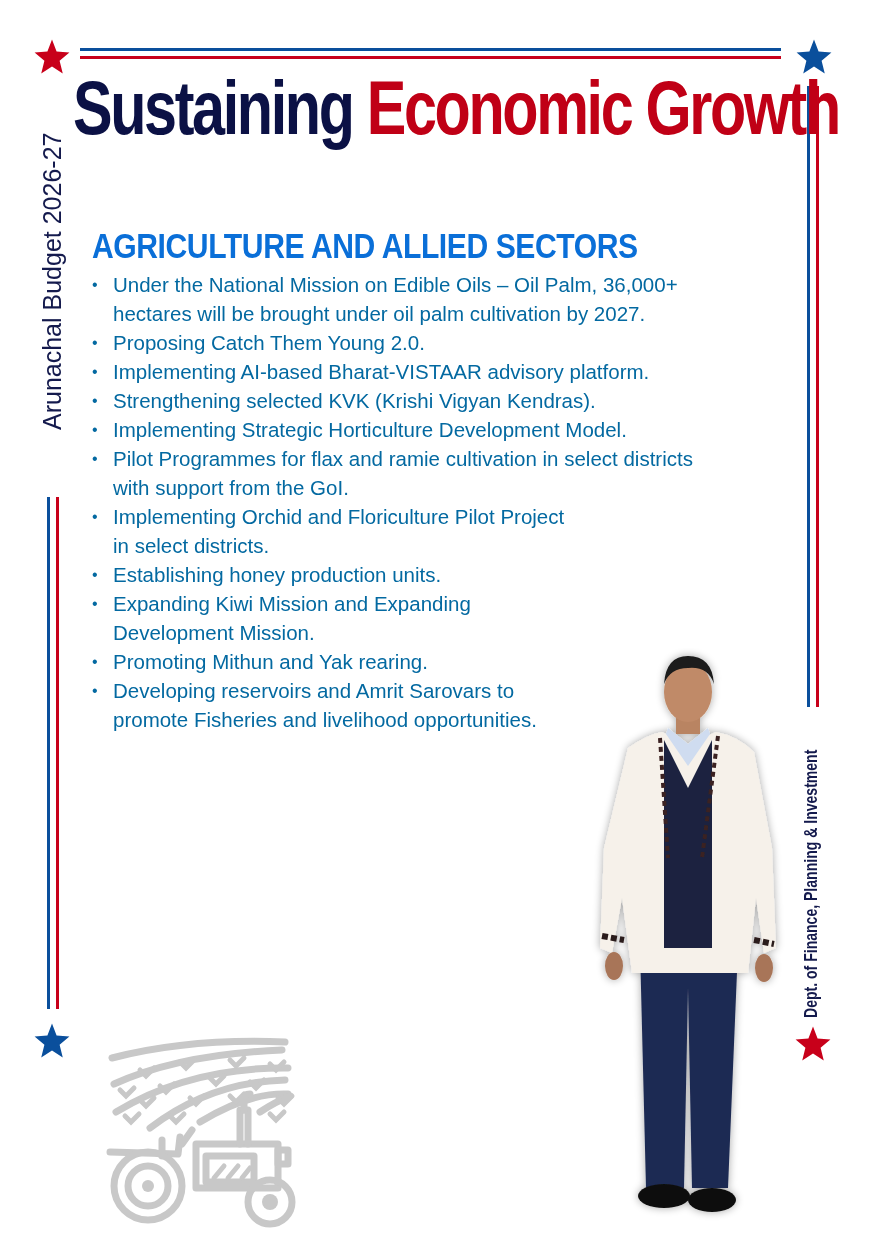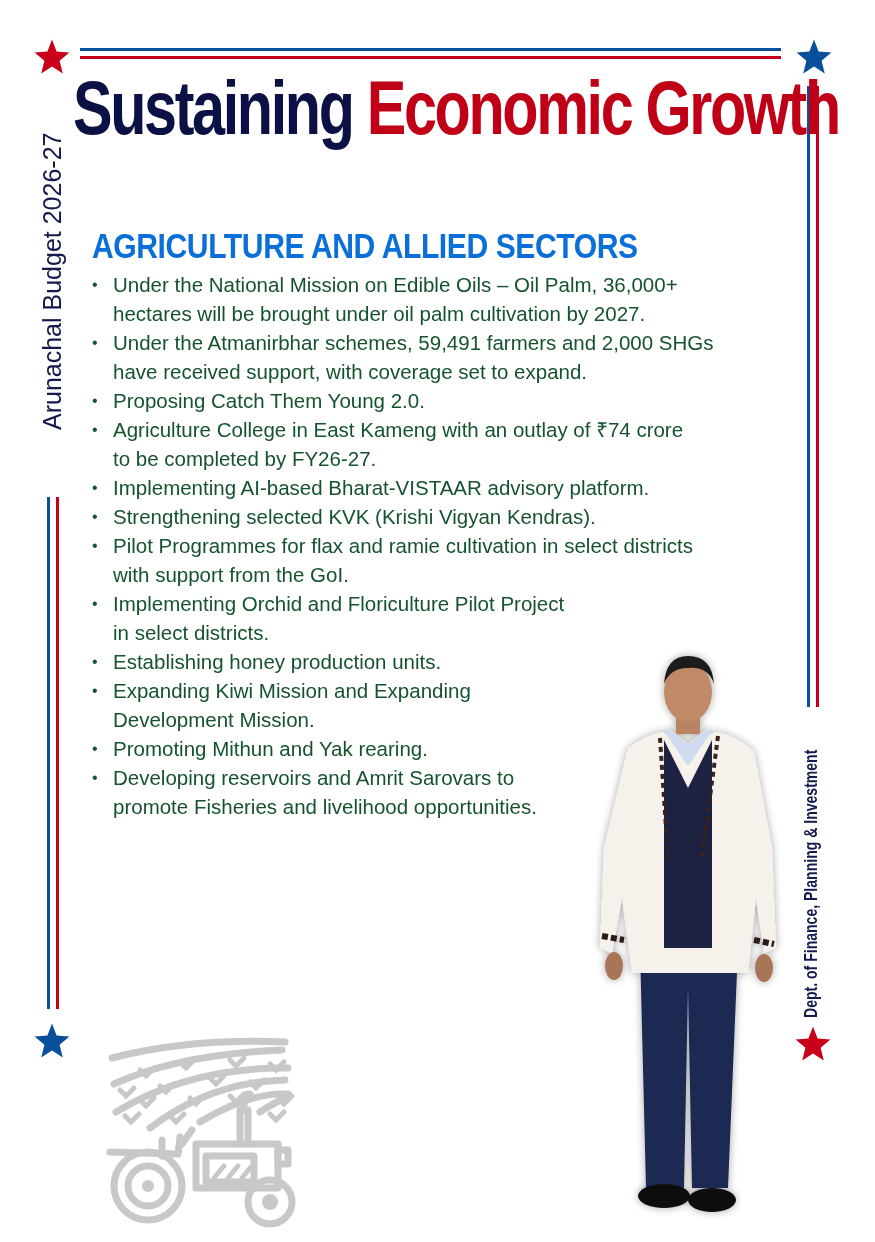--- a/index.html
+++ b/index.html
@@ -16,21 +16,21 @@
   .title .t1 { color:#0b1145; }
   .title .t2 { color:#c00016; }
   .side-left { position:absolute; left:38px; top:430px; transform-origin:left top;
                transform:rotate(-90deg); white-space:nowrap; font-size:25px; color:#141a4d; }
   .side-right { position:absolute; left:801px; top:1018px; transform-origin:left top;
                 transform:rotate(-90deg); white-space:nowrap; font-size:18px; color:#141a4d;
                 font-weight:bold; transform: rotate(-90deg) scaleX(0.78); }
   .section { position:absolute; left:92px; top:226px; font-weight:bold; font-size:35px; color:#0a6fd8;
              transform:scaleX(0.86); transform-origin:left top; white-space:nowrap; letter-spacing:-0.5px; }
   ul.bullets { position:absolute; left:90px; top:270px; margin:0; padding:0; list-style:none;
-               font-size:20.5px; color:#14532d; line-height:29px; }
+               font-size:20.5px; color:#0369a1; line-height:29px; }
   ul.bullets li { position:relative; padding-left:23px; white-space:pre-line; }
   ul.bullets li::before { content:"•"; position:absolute; left:2px; top:0; font-size:16px; }
   .photo { position:absolute; left:588px; top:648px; width:200px; height:594px; }
   .tractor { position:absolute; left:100px; top:1032px; width:220px; height:196px; }
 </style>
 </head>
 <body>
 
 <div class="hline blue" style="left:80px; top:48px; width:701px;"></div>
 <div class="hline red" style="left:80px; top:56px; width:701px;"></div>
@@ -60,27 +60,24 @@
 </div>
 
 <div class="side-left">Arunachal Budget 2026-27</div>
 <div class="side-right">Dept. of Finance, Planning &amp; Investment</div>
 
 <div class="section">AGRICULTURE AND ALLIED SECTORS</div>
 
 <ul class="bullets">
   <li>Under the National Mission on Edible Oils – Oil Palm, 36,000+
 hectares will be brought under oil palm cultivation by 2027.</li>
-  <li>Under the Atmanirbhar schemes, 59,491 farmers and 2,000 SHGs
-have received support, with coverage set to expand.</li>
   <li>Proposing Catch Them Young 2.0.</li>
-  <li>Agriculture College in East Kameng with an outlay of ₹74 crore
-to be completed by FY26-27.</li>
   <li>Implementing AI-based Bharat-VISTAAR advisory platform.</li>
   <li>Strengthening selected KVK (Krishi Vigyan Kendras).</li>
+  <li>Implementing Strategic Horticulture Development Model.</li>
   <li>Pilot Programmes for flax and ramie cultivation in select districts
 with support from the GoI.</li>
   <li>Implementing Orchid and Floriculture Pilot Project
 in select districts.</li>
   <li>Establishing honey production units.</li>
   <li>Expanding Kiwi Mission and Expanding
 Development Mission.</li>
   <li>Promoting Mithun and Yak rearing.</li>
   <li>Developing reservoirs and Amrit Sarovars to
 promote Fisheries and livelihood opportunities.</li>

